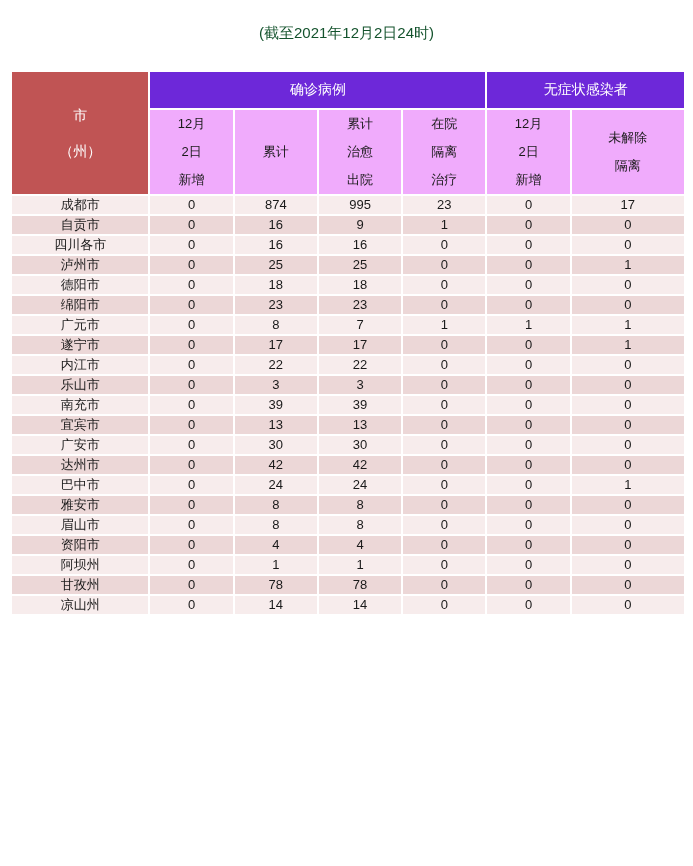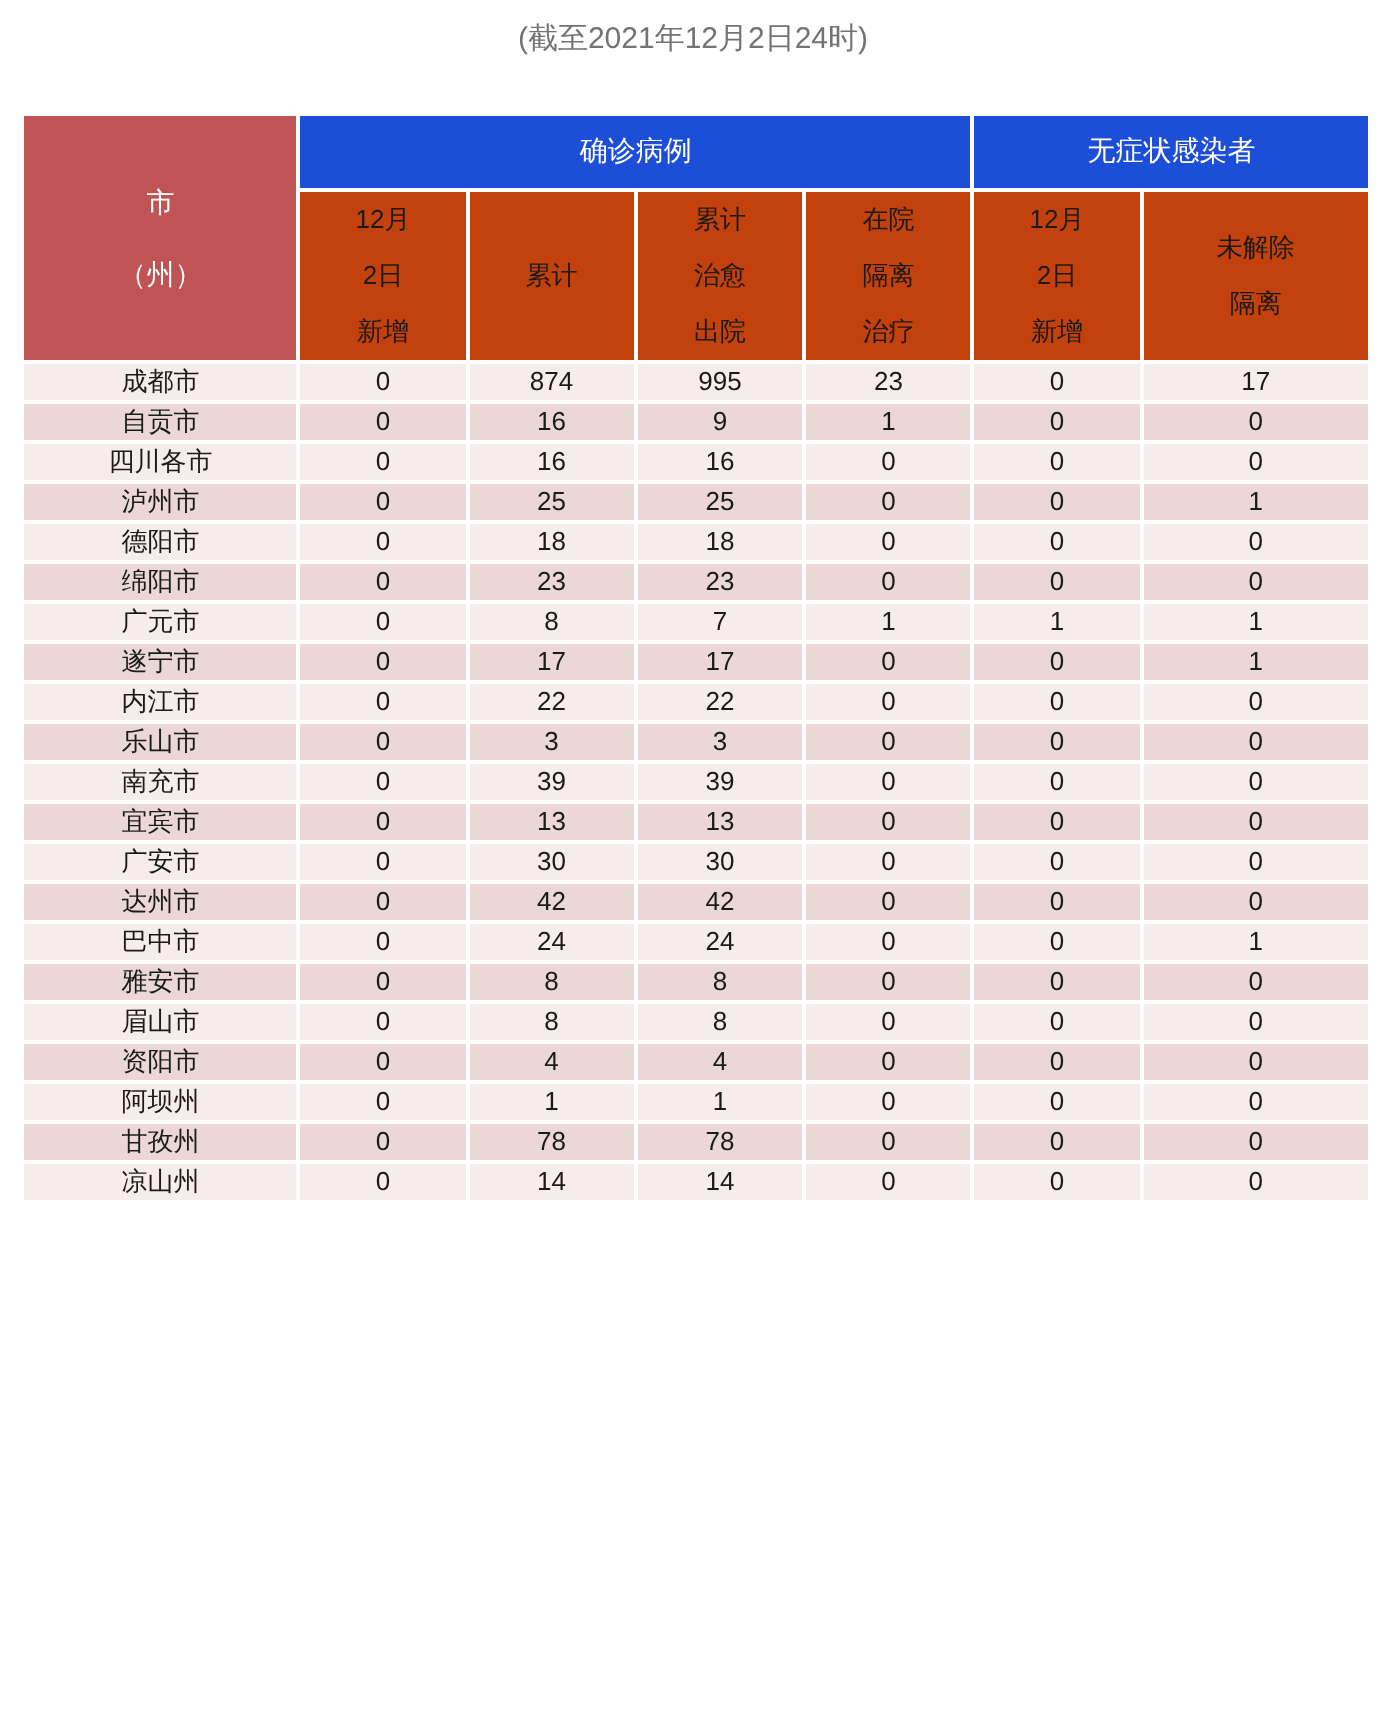--- a/index.html
+++ b/index.html
@@ -15,23 +15,23 @@
     display: inline-block;
     color: #e60000;
     font-size: 18px;
     font-weight: bold;
     letter-spacing: 0.5px;
     background: #fdf1f1;
     padding: 1px 4px;
   }
   .subtitle {
     text-align: center;
-    color: #737373;
+    color: #14532d;
     font-size: 15px;
-    margin-top: 10px;
+    margin-top: 24px;
   }
 
   table {
     border-collapse: collapse;
     table-layout: fixed;
     margin: 27px 0 0 10px;
     width: 676px;
   }
   th, td {
     border: 2px solid #ffffff;
@@ -41,27 +41,27 @@
     overflow: hidden;
   }
   th.corner {
     background: #c05454;
     color: #ffffff;
     font-size: 14px;
     white-space: pre-line;
     line-height: 2.6;
   }
   th.group {
-    background: #1d4ed8;
+    background: #6d28d9;
     color: #ffffff;
     font-size: 14px;
     height: 38px;
   }
   th.sub {
-    background: #c2410c;
+    background: #f0abfc;
     color: #1a1a1a;
     font-size: 13px;
     white-space: pre-line;
     line-height: 2.15;
     height: 62px;
   }
   tbody tr { height: 18px; }
   tbody tr.odd td  { background: #f7ecec; }
   tbody tr.even td { background: #ecd7d7; }
   tbody td {

